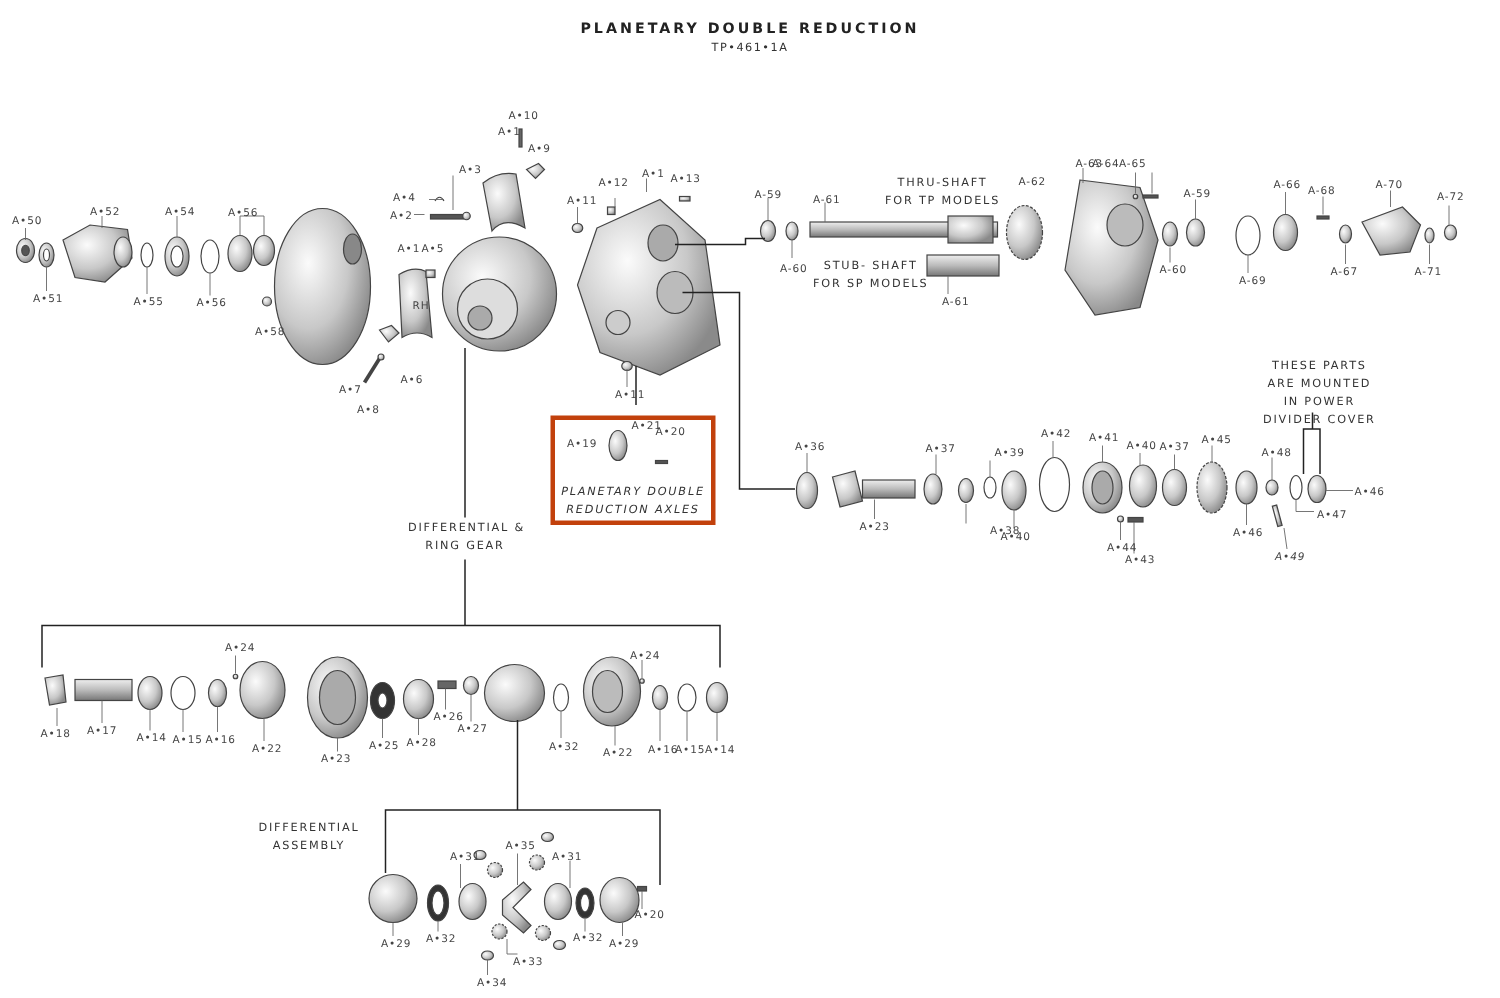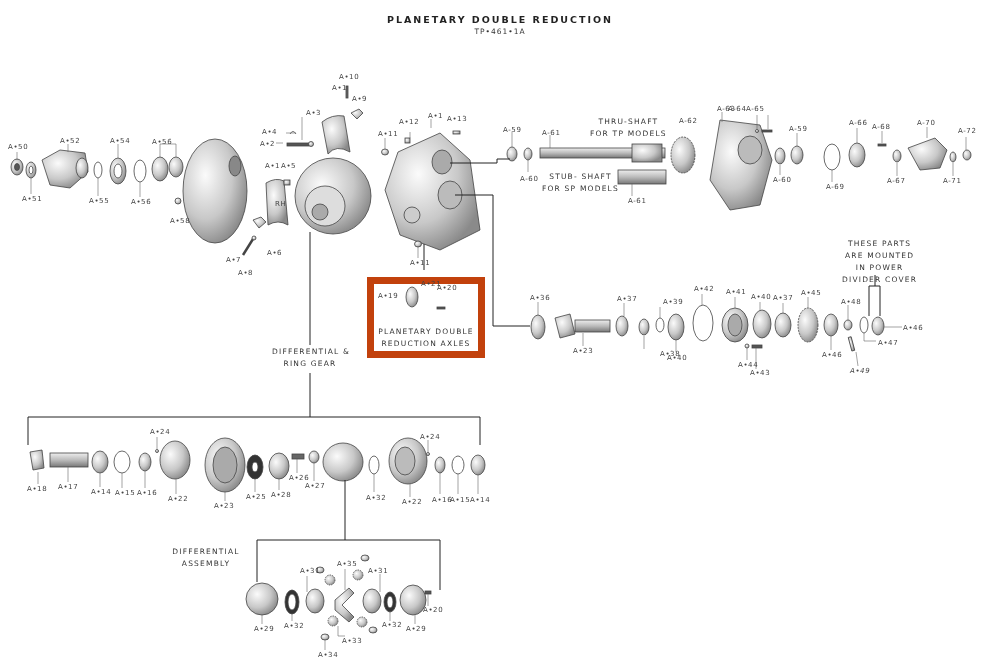--- a/index.html
+++ b/index.html
@@ -3,21 +3,21 @@
 <meta charset="utf-8">
 <style>
   html, body { margin:0; padding:0; background:#ffffff; }
   body { width:1000px; height:665px; position:relative; overflow:hidden; font-family:"DejaVu Sans", sans-serif; color:#333; }
   #canvas { position:absolute; left:0; top:0; width:1000px; height:665px; }
   .lbl { position:absolute; font-size:7px; letter-spacing:0.6px; color:#444; white-space:nowrap; font-family:"DejaVu Sans", sans-serif; }
   .cap { position:absolute; font-size:7.5px; letter-spacing:1.2px; color:#333; text-align:center; white-space:nowrap; font-variant:small-caps; text-transform:uppercase; line-height:12px; font-family:"DejaVu Sans", sans-serif; }
   .title { position:absolute; left:0; width:1000px; text-align:center; font-family:"DejaVu Sans", sans-serif; }
   .t1 { top:14px; font-size:9.5px; letter-spacing:2px; font-weight:bold; text-transform:uppercase; color:#222; }
   .t2 { top:27px; font-size:7.5px; letter-spacing:1px; color:#333; }
-  .boxed { position:absolute; border:7px solid #c2410c; }
+  .boxed { position:absolute; border:3px solid #c2410c;font-style:italic; }
 </style>
 </head>
 <body>
 
 <svg id="canvas" viewBox="0 0 1000 665" xmlns="http://www.w3.org/2000/svg">
   <defs>
     <radialGradient id="metal" cx="35%" cy="35%" r="70%">
       <stop offset="0%" stop-color="#fbfbfb"></stop>
       <stop offset="60%" stop-color="#c8c8c8"></stop>
       <stop offset="100%" stop-color="#8a8a8a"></stop>

